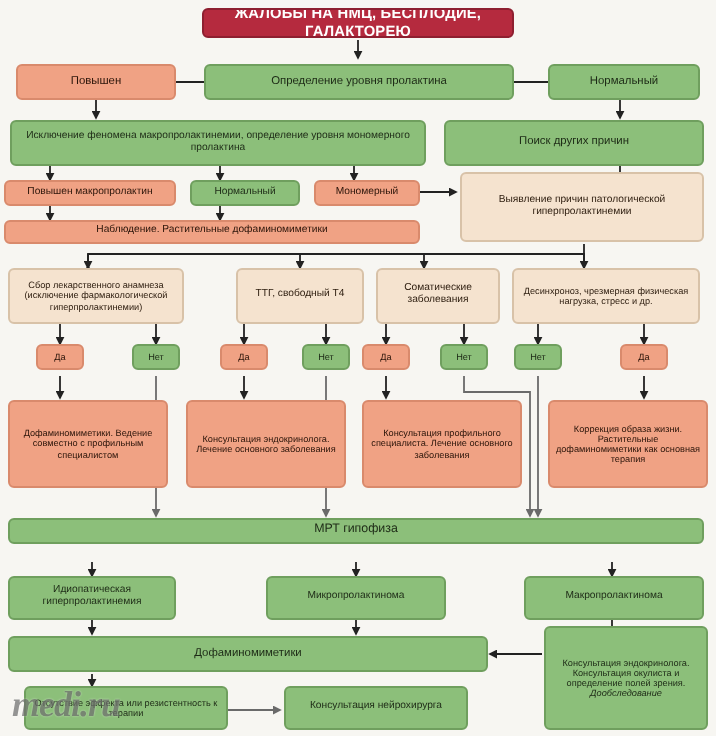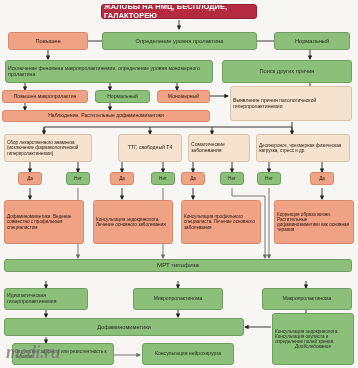--- a/index.html
+++ b/index.html
@@ -9,21 +9,21 @@
     font-family:"Liberation Sans","DejaVu Sans",sans-serif;
     position:relative;
     overflow:hidden;
   }
   #canvas{position:absolute;left:0;top:0;width:358px;height:368px;}
   .box{
     position:absolute;
     box-sizing:border-box;
     border-radius:3px;
     display:flex;align-items:center;justify-content:center;
-    text-align:left;
+    text-align:center;
     line-height:1.12;
     padding:1px 2px;
     overflow:hidden;
   }
   .green{
     background:#8cbf7a;
     border:1px solid #6f9f5e;
     color:#1d2a16;
   }
   .salmon{

